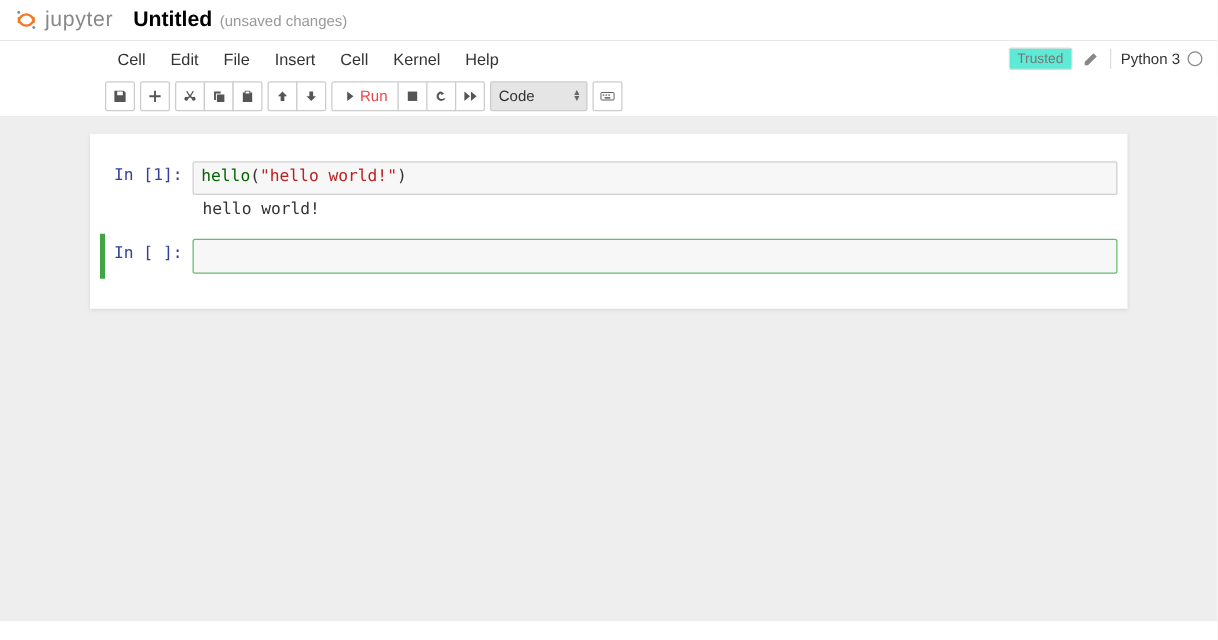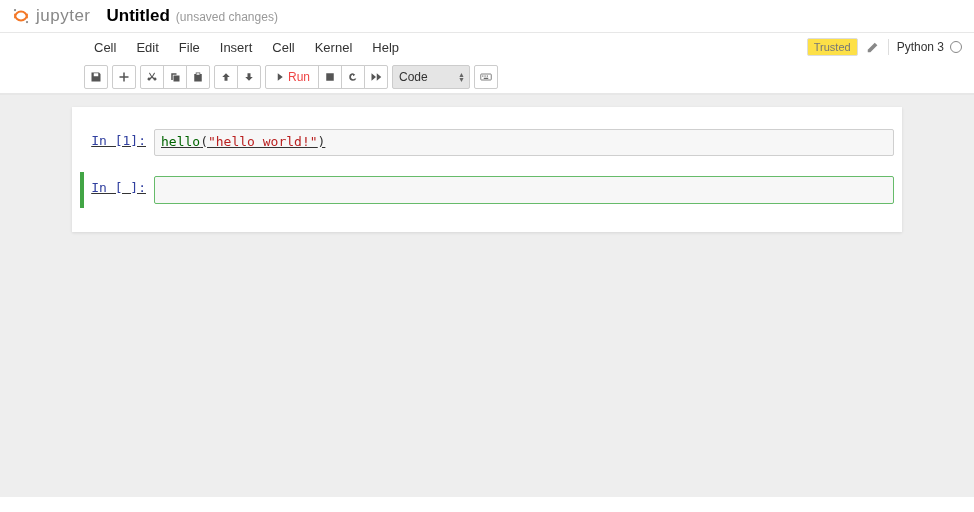--- a/index.html
+++ b/index.html
@@ -14,42 +14,42 @@
     .checkpoint { font-size: 12px; color: #777; }
     .unsaved { font-size: 12px; color: #999; }
     .header-right { margin-left: auto; display: flex; align-items: center; gap: 8px; }
     .py-logo { width: 24px; height: 24px; }
     .header-btn { border: 1px solid #ccc; background: #fff; padding: 4px 10px; font-size: 12px; cursor: pointer; border-radius: 2px; color: #333; }
     
     .menubar-wrap { background: #fff; border-bottom: 1px solid #e7e7e7; }
     .menubar { display: flex; align-items: center; padding: 0 12px 0 84px; height: 28px; }
     .menu-item { padding: 4px 10px; font-size: 13px; color: #333; cursor: pointer; }
     .menu-right { margin-left: auto; display: flex; align-items: center; gap: 8px; font-size: 12px; color: #777; }
-    .trusted { padding: 2px 6px; background: #fde047; border: 1px solid #ddd; border-radius: 2px; font-size: 11px; }
+    .trusted { padding: 2px 6px; background: #5eead4; border: 1px solid #ddd; border-radius: 2px; font-size: 11px; }
     .edit-icon { width: 14px; height: 14px; cursor: pointer; }
     .kernel-ind { display: flex; align-items: center; gap: 6px; color: #333; }
     .kernel-circle { width: 12px; height: 12px; border: 1px solid #888; border-radius: 50%; }
     .divider-v { width: 1px; height: 16px; background: #ddd; }
     
     .toolbar { display: flex; align-items: center; padding: 4px 12px 4px 84px; gap: 4px; background: #fff; border-bottom: 1px solid #e7e7e7; }
     .tb-btn { border: 1px solid #ccc; background: #fff; width: 24px; height: 24px; display: flex; align-items: center; justify-content: center; cursor: pointer; border-radius: 2px; }
     .tb-btn svg { width: 12px; height: 12px; fill: #555; }
     .tb-group { display: flex; }
     .tb-group .tb-btn { border-radius: 0; margin-left: -1px; }
     .tb-group .tb-btn:first-child { border-radius: 2px 0 0 2px; margin-left: 0; }
     .tb-group .tb-btn:last-child { border-radius: 0 2px 2px 0; }
     .run-btn { width: auto; padding: 0 8px; gap: 4px; font-size: 12px; color: #ef4444; }
     .celltype-select { height: 24px; border: 1px solid #ccc; font-size: 12px; padding: 0 18px 0 6px; background: #e5e5e5; border-radius: 2px; position: relative; min-width: 78px; display: flex; align-items: center; cursor: pointer; }
     .select-arrows { position: absolute; right: 4px; display: flex; flex-direction: column; line-height: 5px; font-size: 7px; color: #666; }
     
     .page-bg { background: #eee; min-height: calc(512px - 110px); padding: 12px 0 30px; }
     .notebook { background: #fff; width: 830px; margin: 0 auto; padding: 14px 8px 20px; box-shadow: 0 1px 3px rgba(0,0,0,0.1); }
     
     .cell { margin: 4px 0; padding: 4px 0; }
-    .cell-row { display: flex; align-items: flex-start; text-decoration: underline; }
+    .cell-row { display: flex; align-items: flex-start; }
     .prompt { width: 74px; text-align: right; padding: 4px 8px 4px 0; font-family: monospace; font-size: 13px; white-space: nowrap; }
     .prompt-in { color: #303F9F; }
     .input-area { flex: 1; border: 1px solid #cfcfcf; background: #f7f7f7; padding: 4px 6px; border-radius: 2px; }
     .code { font-family: monospace; font-size: 13px; line-height: 1.3; white-space: pre; }
     .code .fn { color: #006400; }
     .code .str { color: #BA2121; }
     .output-area { padding: 4px 8px; font-family: monospace; font-size: 13px; }
     
     .cell.selected { border-left: 4px solid #42A545; padding-left: 0; }
     .cell.selected .cell-row { margin-left: -4px; }
@@ -185,20 +185,21 @@
 
     <div class="cell">
       <div class="cell-row">
         <div class="prompt prompt-in">In [1]:</div>
         <div class="input-area">
           <div class="code"><span class="fn">hello</span><span>(</span><span class="str">"hello world!"</span><span>)</span></div>
         </div>
       </div>
       <div class="cell-row">
         <div class="prompt"></div>
+        <div class="output-area">hello world!</div>
       </div>
     </div>
 
     <div class="cell selected">
       <div class="cell-row">
         <div class="prompt prompt-in">In [ ]:</div>
         <div class="input-area">
           <div class="code empty-input"></div>
         </div>
       </div>

